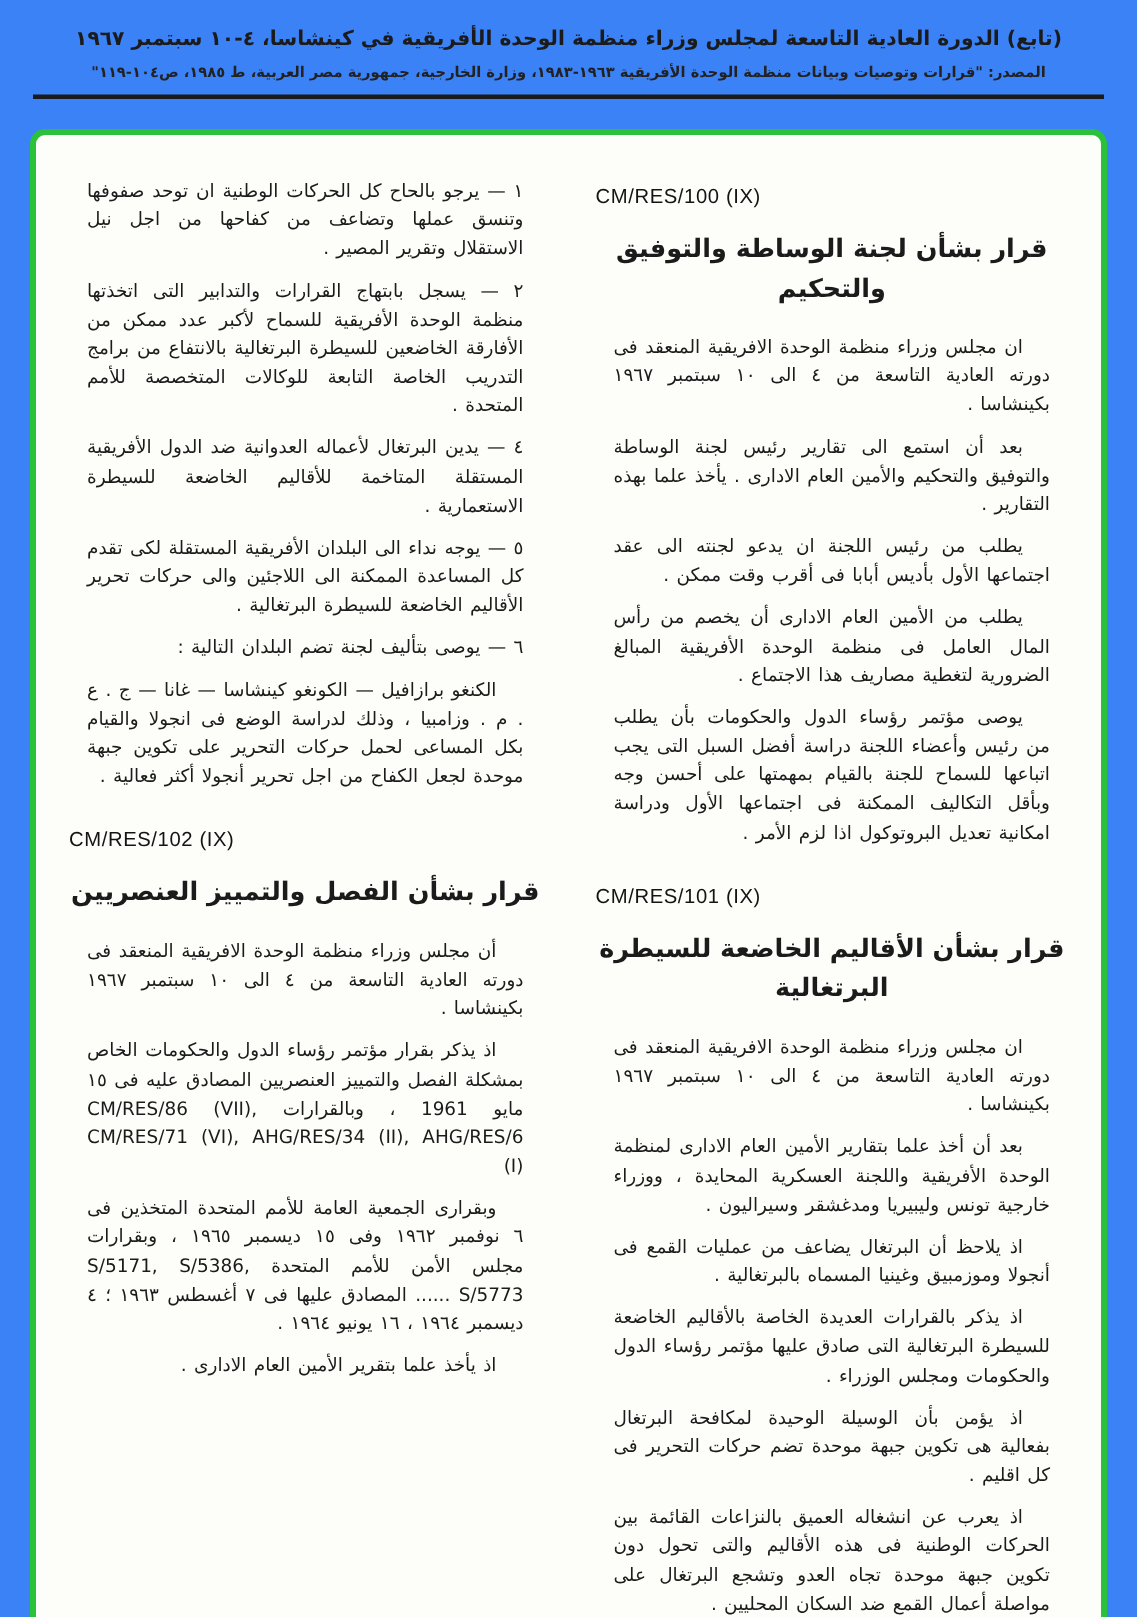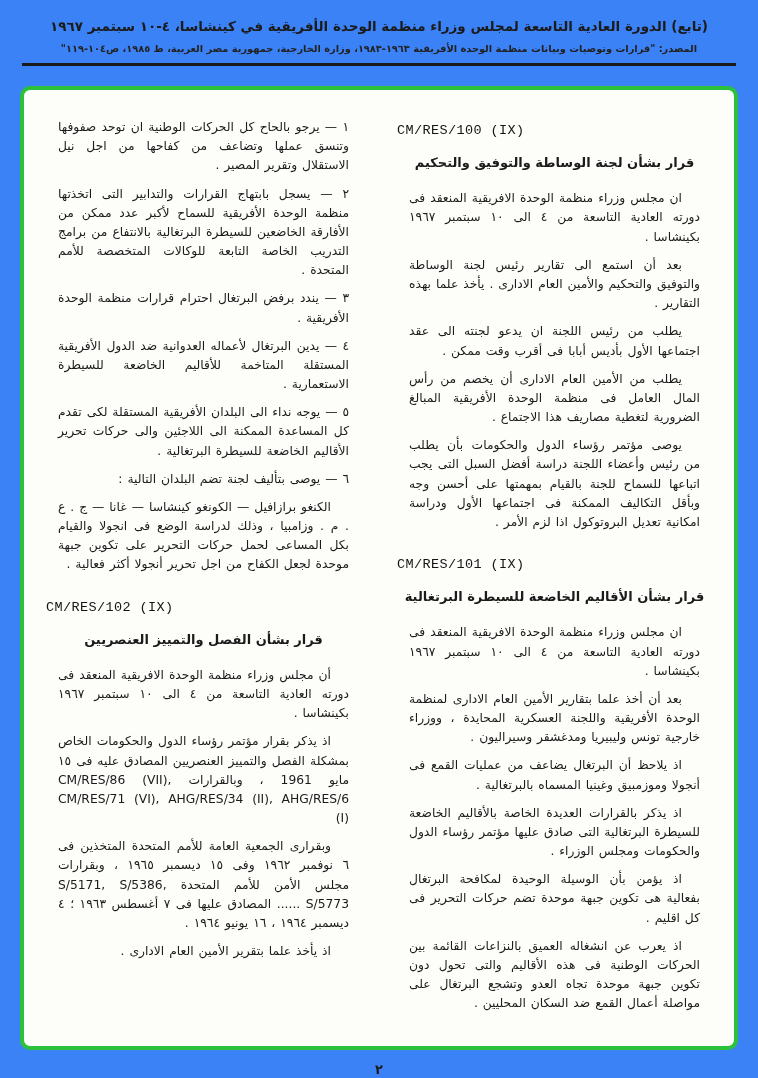--- a/index.html
+++ b/index.html
@@ -51,32 +51,32 @@
     flex: 1 1 0;
     min-width: 0;
     direction: rtl;
     text-align: justify;
     font-size: 12.3px;
     line-height: 1.56;
   }
   .res-code {
     direction: ltr;
     text-align: left;
-    font-family: Liberation Mono, monospace;
+    font-family: Liberation Sans, sans-serif;
     font-size: 13.5px;
     font-weight: 500;
     letter-spacing: 0.4px;
     margin: 22px 0 12px;
     color: #141414;
   }
   .res-code.first { margin-top: 2px; }
   .res-title {
     text-align: center;
     font-weight: bold;
-    font-size: 13px;
+    font-size: 17px;
     margin: 0 0 16px;
   }
   .col p {
     margin: 0 12px 9px;
     text-indent: 18px;
     word-spacing: 1px;
   }
   .col p.numbered { text-indent: 0; }
   .col p.latin-mixed { unicode-bidi: plaintext; }
   .page-number {
@@ -116,21 +116,20 @@
         <p>بعد أن أخذ علما بتقارير الأمين العام الادارى لمنظمة الوحدة الأفريقية واللجنة العسكرية المحايدة ، ووزراء خارجية تونس وليبيريا ومدغشقر وسيراليون .</p>
         <p>اذ يلاحظ أن البرتغال يضاعف من عمليات القمع فى أنجولا وموزمبيق وغينيا المسماه بالبرتغالية .</p>
         <p>اذ يذكر بالقرارات العديدة الخاصة بالأقاليم الخاضعة للسيطرة البرتغالية التى صادق عليها مؤتمر رؤساء الدول والحكومات ومجلس الوزراء .</p>
         <p>اذ يؤمن بأن الوسيلة الوحيدة لمكافحة البرتغال بفعالية هى تكوين جبهة موحدة تضم حركات التحرير فى كل اقليم .</p>
         <p>اذ يعرب عن انشغاله العميق بالنزاعات القائمة بين الحركات الوطنية فى هذه الأقاليم والتى تحول دون تكوين جبهة موحدة تجاه العدو وتشجع البرتغال على مواصلة أعمال القمع ضد السكان المحليين .</p>
       </section>
 
       <section class="col">
         <p class="numbered">١ — يرجو بالحاح كل الحركات الوطنية ان توحد صفوفها وتنسق عملها وتضاعف من كفاحها من اجل نيل الاستقلال وتقرير المصير .</p>
         <p class="numbered">٢ — يسجل بابتهاج القرارات والتدابير التى اتخذتها منظمة الوحدة الأفريقية للسماح لأكبر عدد ممكن من الأفارقة الخاضعين للسيطرة البرتغالية بالانتفاع من برامج التدريب الخاصة التابعة للوكالات المتخصصة للأمم المتحدة .</p>
-        <p class="numbered">٣ — يندد برفض البرتغال احترام قرارات منظمة الوحدة الأفريقية .</p>
         <p class="numbered">٤ — يدين البرتغال لأعماله العدوانية ضد الدول الأفريقية المستقلة المتاخمة للأقاليم الخاضعة للسيطرة الاستعمارية .</p>
         <p class="numbered">٥ — يوجه نداء الى البلدان الأفريقية المستقلة لكى تقدم كل المساعدة الممكنة الى اللاجئين والى حركات تحرير الأقاليم الخاضعة للسيطرة البرتغالية .</p>
         <p class="numbered">٦ — يوصى بتأليف لجنة تضم البلدان التالية :</p>
         <p>الكنغو برازافيل — الكونغو كينشاسا — غانا — ج . ع . م . وزامبيا ، وذلك لدراسة الوضع فى انجولا والقيام بكل المساعى لحمل حركات التحرير على تكوين جبهة موحدة لجعل الكفاح من اجل تحرير أنجولا أكثر فعالية .</p>
 
         <div class="res-code">CM/RES/102 (IX)</div>
         <h2 class="res-title">قرار بشأن الفصل والتمييز العنصريين</h2>
         <p>أن مجلس وزراء منظمة الوحدة الافريقية المنعقد فى دورته العادية التاسعة من ٤ الى ١٠ سبتمبر ١٩٦٧ بكينشاسا .</p>
         <p class="latin-mixed">اذ يذكر بقرار مؤتمر رؤساء الدول والحكومات الخاص بمشكلة الفصل والتمييز العنصريين المصادق عليه فى ١٥ مايو 1961 ، وبالقرارات CM/RES/86 (VII), CM/RES/71 (VI), AHG/RES/34 (II), AHG/RES/6 (I)</p>
         <p class="latin-mixed">وبقرارى الجمعية العامة للأمم المتحدة المتخذين فى ٦ نوفمبر ١٩٦٢ وفى ١٥ ديسمبر ١٩٦٥ ، وبقرارات مجلس الأمن للأمم المتحدة S/5171, S/5386, S/5773 ...... المصادق عليها فى ٧ أغسطس ١٩٦٣ ؛ ٤ ديسمبر ١٩٦٤ ، ١٦ يونيو ١٩٦٤ .</p>

